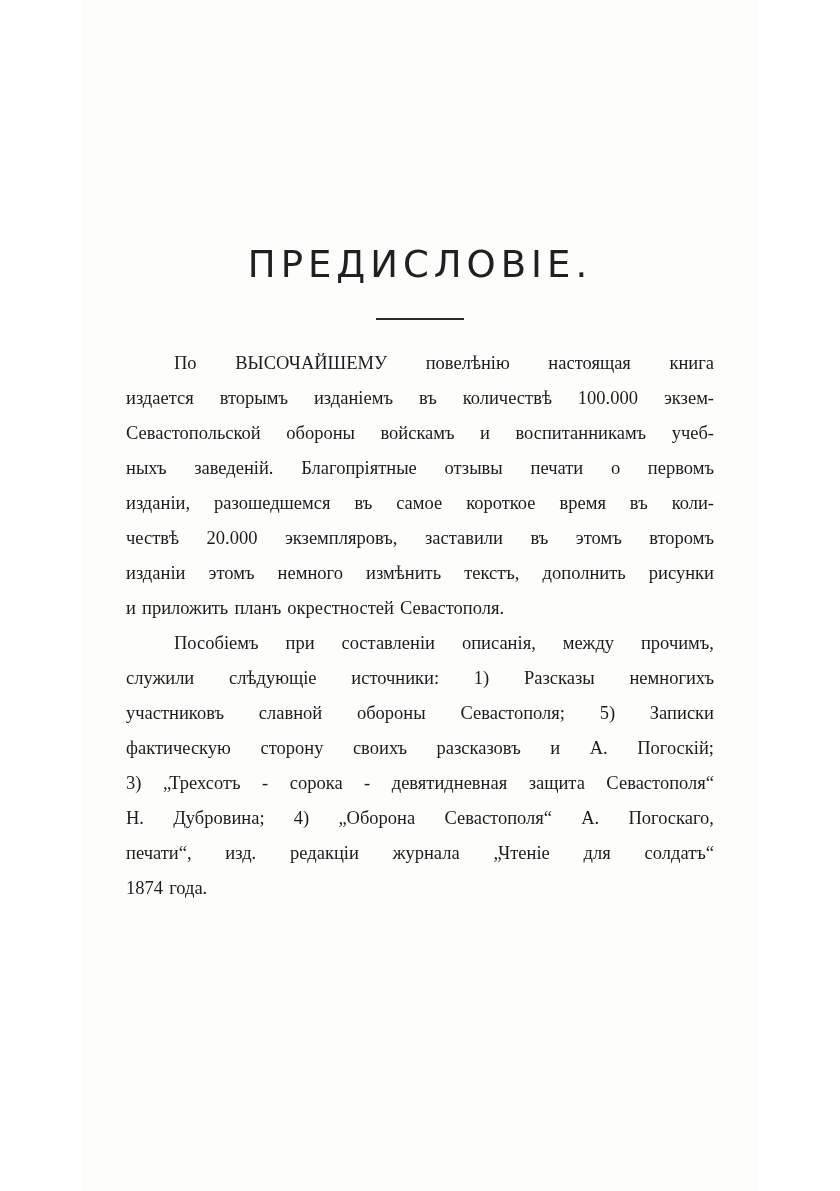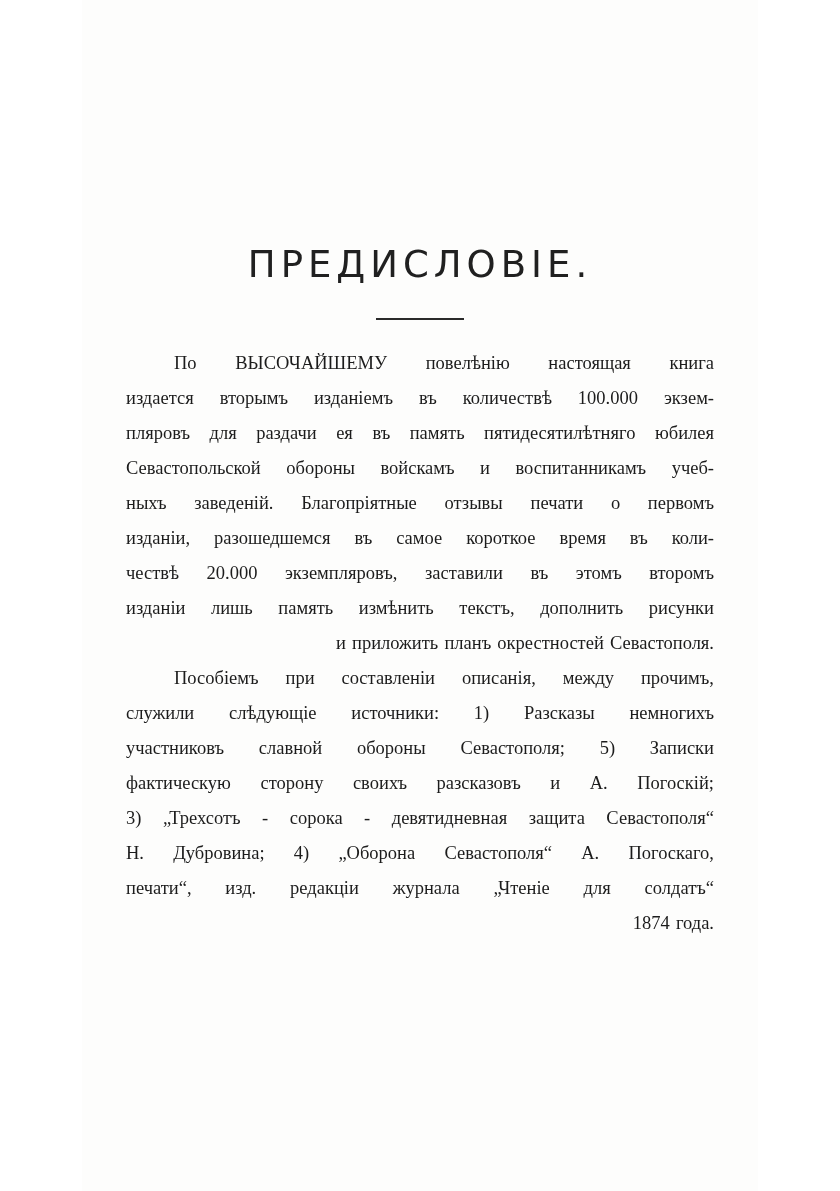--- a/index.html
+++ b/index.html
@@ -39,46 +39,45 @@
     font-size: 18.5px;
     line-height: 35px;
     word-spacing: 1.5px;
     color: #1c1c1c;
   }
   .paragraph {
     margin: 0;
     font-family: Liberation Serif, serif;
   }
   .line {
-    text-align: right;
+    text-align: left;
   }
   .line.just {
     text-align: justify;
     text-align-last: justify;
   }
   .line.first {
     text-indent: 48px;
   }
 </style>
 </head>
 <body>
 
 <div class="page">
   <h1 class="title">ПРЕДИСЛОВІЕ.</h1>
   <div class="divider"></div>
   <div class="body-text" id="body-text">
       <div class="paragraph">
         <div class="line first just">По ВЫСОЧАЙШЕМУ повелѣнію настоящая книга</div>
         <div class="line just">издается вторымъ изданіемъ въ количествѣ 100.000 экзем-</div>
-        <div class="line just">пляровъ для раздачи ея въ память пятидесятилѣтняго юбилея</div>
         <div class="line just">Севастопольской обороны войскамъ и воспитанникамъ учеб-</div>
         <div class="line just">ныхъ заведеній. Благопріятные отзывы печати о первомъ</div>
         <div class="line just">изданіи, разошедшемся въ самое короткое время въ коли-</div>
         <div class="line just">чествѣ 20.000 экземпляровъ, заставили въ этомъ второмъ</div>
-        <div class="line just">изданіи лишь память измѣнить текстъ, дополнить рисунки</div>
+        <div class="line just">изданіи этомъ немного измѣнить текстъ, дополнить рисунки</div>
         <div class="line last">и приложить планъ окрестностей Севастополя.</div>
       </div>
       <div class="paragraph">
         <div class="line first just">Пособіемъ при составленіи описанія, между прочимъ,</div>
         <div class="line just">служили слѣдующіе источники: 1) Разсказы немногихъ</div>
         <div class="line just">участниковъ славной обороны Севастополя; 5) Записки</div>
         <div class="line just">фактическую сторону своихъ разсказовъ и А. Погоскій;</div>
         <div class="line just">3) „Трехсотъ - сорока - девятидневная защита Севастополя“</div>
         <div class="line just">Н. Дубровина; 4) „Оборона Севастополя“ А. Погоскаго,</div>
         <div class="line just">печати“, изд. редакціи журнала „Чтеніе для солдатъ“</div>

